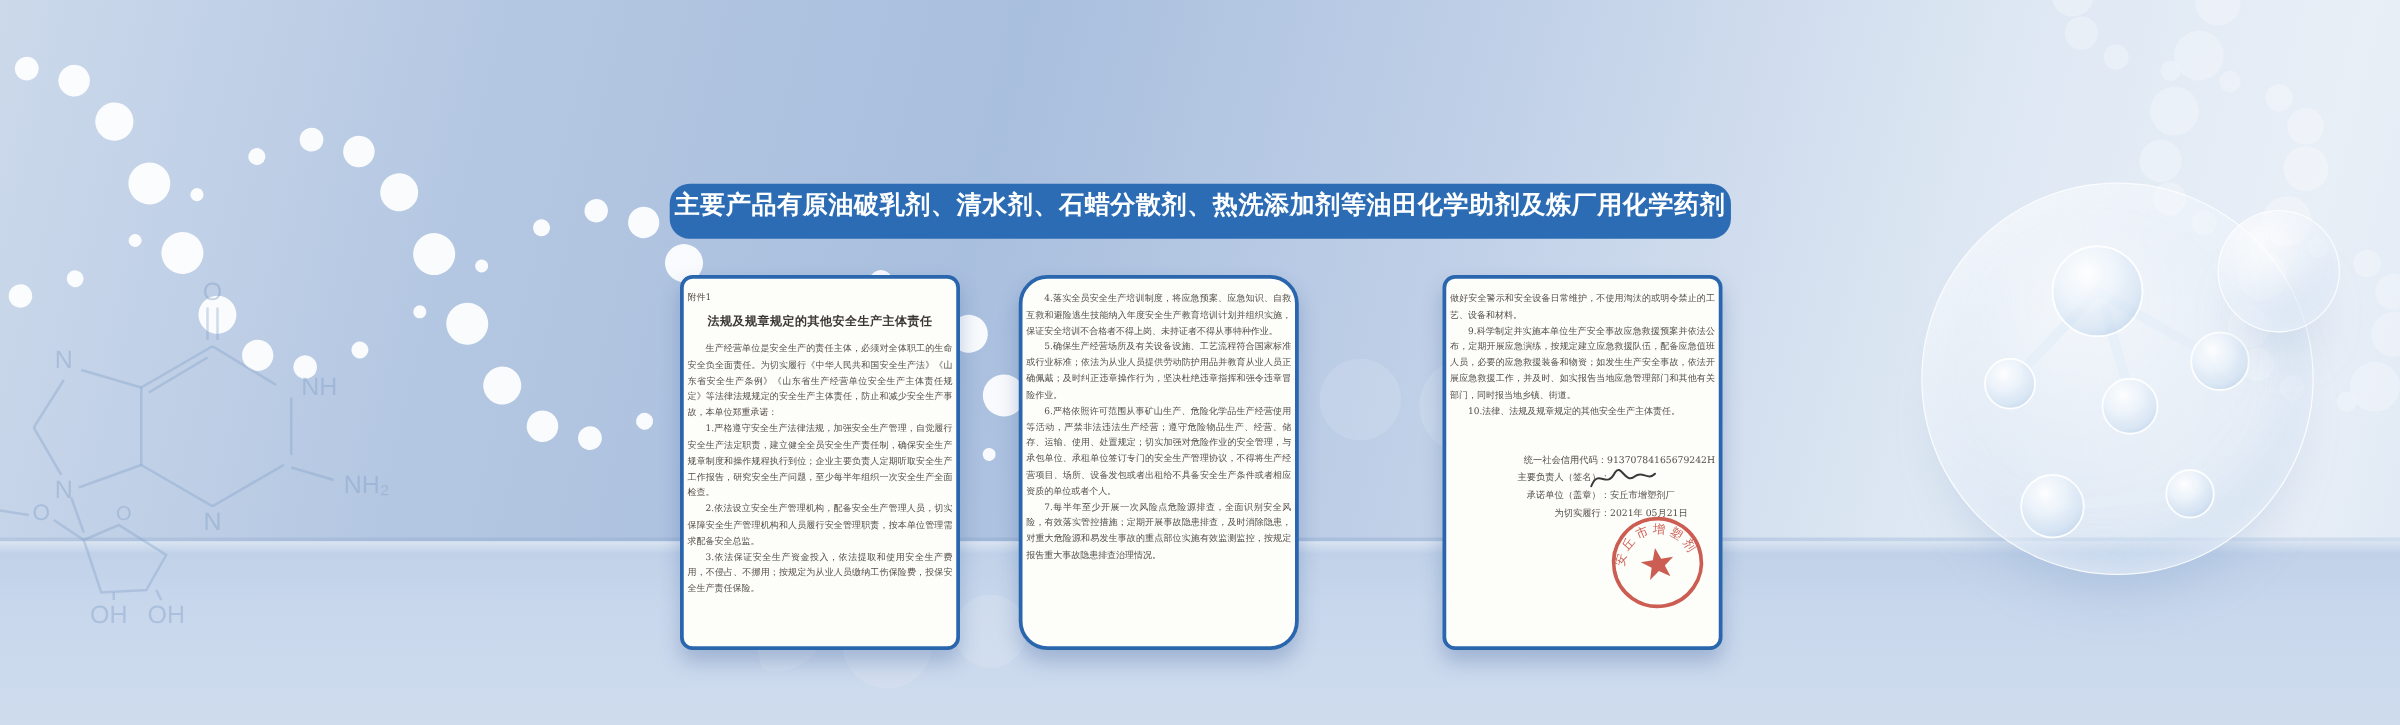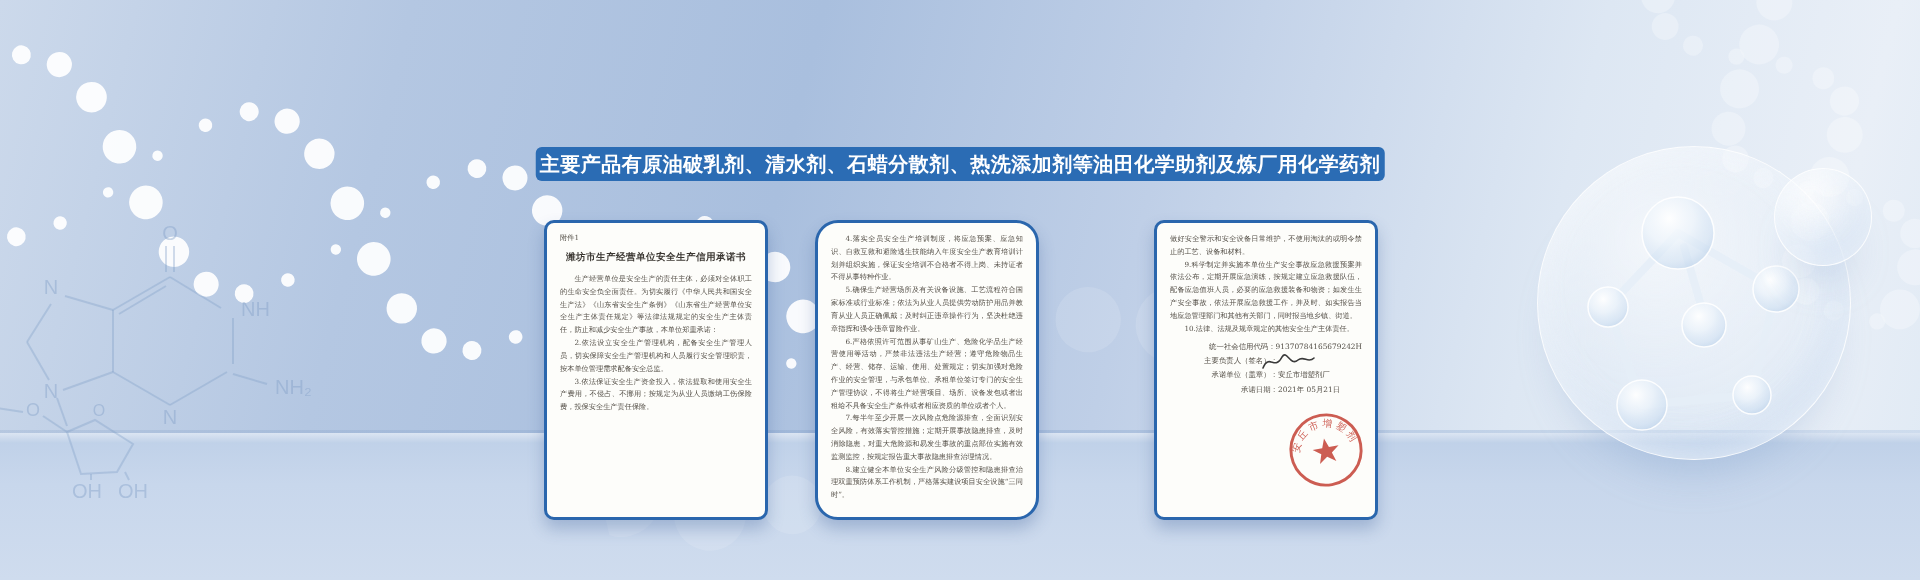--- a/index.html
+++ b/index.html
@@ -26,33 +26,33 @@
   .bubble{position:absolute;border-radius:50%;z-index:3;
     background:radial-gradient(circle at 38% 30%,rgba(255,255,255,.6),rgba(238,245,252,.28) 45%,rgba(208,225,243,.25) 72%,rgba(188,209,234,.5) 100%);
     box-shadow:inset 0 0 46px rgba(255,255,255,.75),inset -12px -18px 34px rgba(160,190,225,.35),0 34px 42px -24px rgba(135,165,205,.4);
     border:1px solid rgba(255,255,255,.85);}
   #bubble-big{left:1537px;top:146px;width:312px;height:312px;}
   #bubble-small{left:1774px;top:168px;width:96px;height:96px;}
   
   .hero-title{position:absolute;left:0;top:52px;width:1920px;text-align:center;z-index:6;
     font-size:50px;font-weight:900;letter-spacing:2px;color:#1c67b5;}
   .hero-subtitle{position:absolute;left:50%;top:147px;transform:translateX(-50%);z-index:6;
-    height:34px;line-height:34px;padding:0 4px;border-radius:6px;background:#2b6cb4;
+    height:44px;line-height:34px;padding:0 4px;border-radius:16px;background:#2b6cb4;
     color:#ffffff;font-size:20px;font-weight:700;letter-spacing:.5px;white-space:nowrap;}
   
   .doc-card{position:absolute;top:220px;width:224px;height:300px;z-index:8;box-sizing:border-box;
     background:#fdfdfa;border:3px solid #2a66ad;border-radius:10px;overflow:hidden;
-    padding:10px 13px;box-shadow:0 9px 16px rgba(47,82,143,.28);
+    padding:10px 3px;box-shadow:0 9px 16px rgba(47,82,143,.28);
     font-family:"DejaVu Serif",serif;color:#544f47;}
   #doc1{left:544px;} #doc2{left:815px;border-radius:23px;} #doc3{left:1154px;}
   .doc-tag{font-size:7.2px;margin:0 0 4px 0;}
   .doc-title{font-size:9.6px;font-weight:700;text-align:center;color:#3b3732;margin:8px 0 9px 0;letter-spacing:.4px;}
   .doc-body p{font-size:7.2px;line-height:1.78;margin:0;text-align:justify;text-indent:2em;}
   #doc3 .doc-body p:first-child{text-indent:0;}
-  .sig-block{position:relative;margin-top:4px;font-size:7.4px;line-height:1.95;width:178px;margin-left:auto;}
+  .sig-block{position:relative;margin-top:25px;font-size:7.4px;line-height:1.95;width:178px;margin-left:auto;}
   .sig-line{display:flex;}
   .sig-label{display:inline-block;width:94px;text-align:right;white-space:nowrap;}
   .sig-value{white-space:nowrap;}
   .sig-scribble{position:absolute;right:46px;top:10px;width:56px;height:24px;}
   .stamp{position:absolute;left:130px;top:188px;width:78px;height:78px;z-index:3;opacity:.82;transform:rotate(-10deg);}
 </style>
 </head>
 <body>
 
 <div id="banner">
@@ -215,35 +215,35 @@
           <circle cx="166" cy="178" r="22"></circle>
       </g>
     </svg>
   </div>
   <div id="bubble-small" class="bubble"></div>
 
   <div class="hero-subtitle">主要产品有原油破乳剂、清水剂、石蜡分散剂、热洗添加剂等油田化学助剂及炼厂用化学药剂</div>
 
   <div id="doc1" class="doc-card">
     <p class="doc-tag">附件1</p>
-    <div class="doc-title">潍坊市生产经营单位安全生产信用承诺书</div>
+    <div class="doc-title">法规及规章规定的其他安全生产主体责任</div>
     <div class="doc-body">
         <p>生产经营单位是安全生产的责任主体，必须对全体职工的生命安全负全面责任。为切实履行《中华人民共和国安全生产法》《山东省安全生产条例》《山东省生产经营单位安全生产主体责任规定》等法律法规规定的安全生产主体责任，防止和减少安全生产事故，本单位郑重承诺：</p>
+        <p>1.严格遵守安全生产法律法规，加强安全生产管理，自觉履行安全生产法定职责，建立健全全员安全生产责任制，确保安全生产规章制度和操作规程执行到位；企业主要负责人定期听取安全生产工作报告，研究安全生产问题，至少每半年组织一次安全生产全面检查。</p>
         <p>2.依法设立安全生产管理机构，配备安全生产管理人员，切实保障安全生产管理机构和人员履行安全管理职责，按本单位管理需求配备安全总监。</p>
         <p>3.依法保证安全生产资金投入，依法提取和使用安全生产费用，不侵占、不挪用；按规定为从业人员缴纳工伤保险费，投保安全生产责任保险。</p>
       </div>
   </div>
 
   <div id="doc2" class="doc-card">
     <div class="doc-body">
         <p>4.落实全员安全生产培训制度，将应急预案、应急知识、自救互救和避险逃生技能纳入年度安全生产教育培训计划并组织实施，保证安全培训不合格者不得上岗、未持证者不得从事特种作业。</p>
         <p>5.确保生产经营场所及有关设备设施、工艺流程符合国家标准或行业标准；依法为从业人员提供劳动防护用品并教育从业人员正确佩戴；及时纠正违章操作行为，坚决杜绝违章指挥和强令违章冒险作业。</p>
         <p>6.严格依照许可范围从事矿山生产、危险化学品生产经营使用等活动，严禁非法违法生产经营；遵守危险物品生产、经营、储存、运输、使用、处置规定；切实加强对危险作业的安全管理，与承包单位、承租单位签订专门的安全生产管理协议，不得将生产经营项目、场所、设备发包或者出租给不具备安全生产条件或者相应资质的单位或者个人。</p>
         <p>7.每半年至少开展一次风险点危险源排查，全面识别安全风险，有效落实管控措施；定期开展事故隐患排查，及时消除隐患，对重大危险源和易发生事故的重点部位实施有效监测监控，按规定报告重大事故隐患排查治理情况。</p>
-        <p>8.建立健全本单位安全生产风险分级管控和隐患排查治理双重预防体系工作机制，严格落实建设项目安全设施“三同时”。</p>
       </div>
   </div>
 
   <div id="doc3" class="doc-card">
     <div class="doc-body">
         <p>做好安全警示和安全设备日常维护，不使用淘汰的或明令禁止的工艺、设备和材料。</p>
         <p>9.科学制定并实施本单位生产安全事故应急救援预案并依法公布，定期开展应急演练，按规定建立应急救援队伍，配备应急值班人员，必要的应急救援装备和物资；如发生生产安全事故，依法开展应急救援工作，并及时、如实报告当地应急管理部门和其他有关部门，同时报当地乡镇、街道。</p>
         <p>10.法律、法规及规章规定的其他安全生产主体责任。</p>
       </div>
     <div class="sig-block">
@@ -253,21 +253,21 @@
       </div>
       <div class="sig-line">
         <span class="sig-label">主要负责人（签名）：</span>
         <span class="sig-value"></span>
       </div>
       <div class="sig-line">
         <span class="sig-label">承诺单位（盖章）：</span>
         <span class="sig-value">安丘市增塑剂厂</span>
       </div>
       <div class="sig-line">
-        <span class="sig-label">承诺日期：</span>
+        <span class="sig-label">为切实履行：</span>
         <span class="sig-value">2021年 05月21日</span>
       </div>
       <svg class="sig-scribble" viewBox="0 0 56 24">
         <path d="M3,18 C9,3 15,21 22,7 C27,-1 30,17 38,10 C44,5 48,14 54,8" stroke="#3a3a3a" stroke-width="1.6" fill="none" stroke-linecap="round"></path>
       </svg>
     </div>
     <svg class="stamp" viewBox="0 0 80 80">
       <defs>
           <path id="arc" d="M 12,44 A 28,28 0 1 1 68,44" fill="none"></path>
         </defs>

